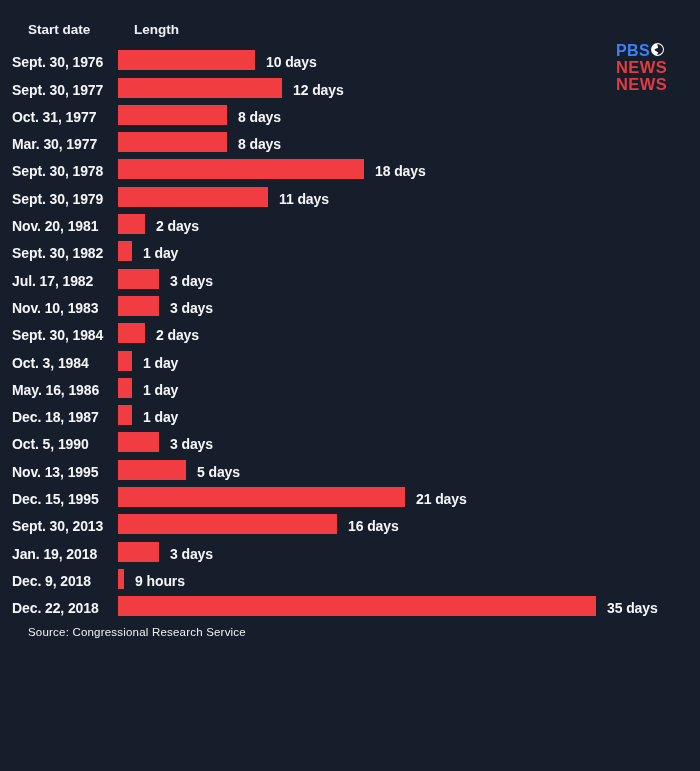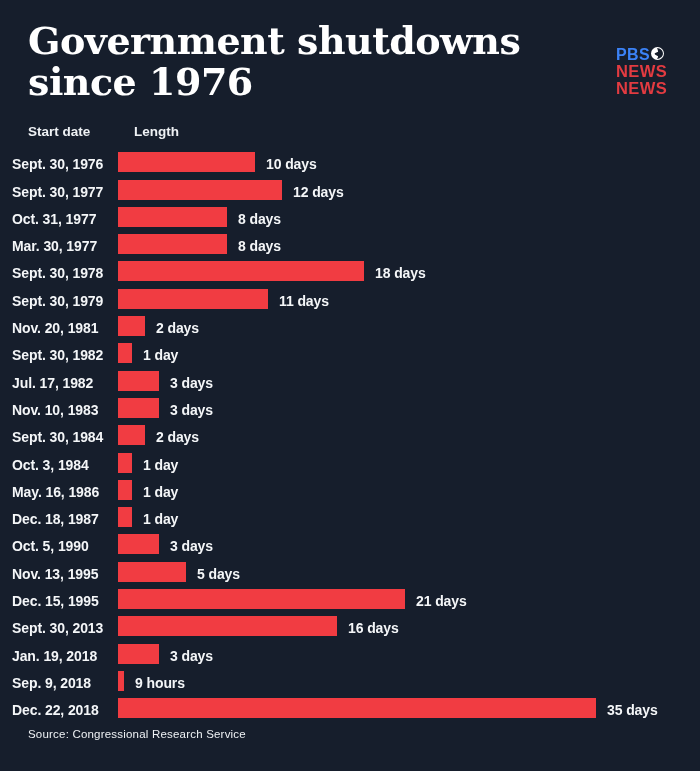--- a/index.html
+++ b/index.html
@@ -61,24 +61,20 @@
         <svg width="13" height="13" viewBox="0 0 20 20" aria-hidden="true">
           <circle cx="10" cy="10" r="10" fill="#ffffff"></circle>
           <path fill="#161e2c" d="M9.2 1.6c5.2.4 9.2 4 9.2 8.4s-4 8-9.2 8.4c1-1.4 1.6-2.6 1.7-4.2L6.6 12c-1.2-.6-1.2-2 0-2.6l4.3-2.1C10.7 5.6 10 3.2 9.2 1.6z"></path>
         </svg>
       </span>
     </div>
     <div class="logo-line logo-red">NEWS</div>
     <div class="logo-line logo-red">NEWS</div>
   </div>
 
-  <h1 class="title">
-    <span>Government shutdowns</span>
-    <span>since 1976</span>
-  </h1>
 
   <div class="header-row">
     <div class="date-col">Start date</div>
     <div>Length</div>
   </div>
 
   <div class="rows">
   <div class="row">
     <div class="date-col date">Sept. 30, 1976</div>
     <div class="bar" style="width: 137px;"></div>
@@ -187,21 +183,21 @@
     <div class="val">16 days</div>
   </div>
 
   <div class="row">
     <div class="date-col date">Jan. 19, 2018</div>
     <div class="bar" style="width: 41px;"></div>
     <div class="val">3 days</div>
   </div>
 
   <div class="row">
-    <div class="date-col date">Sep. 9, 2018</div>
+    <div class="date-col date">Dec. 9, 2018</div>
     <div class="bar" style="width: 6px;"></div>
     <div class="val">9 hours</div>
   </div>
 
   <div class="row">
     <div class="date-col date">Dec. 22, 2018</div>
     <div class="bar" style="width: 478px;"></div>
     <div class="val">35 days</div>
   </div>
 </div>

